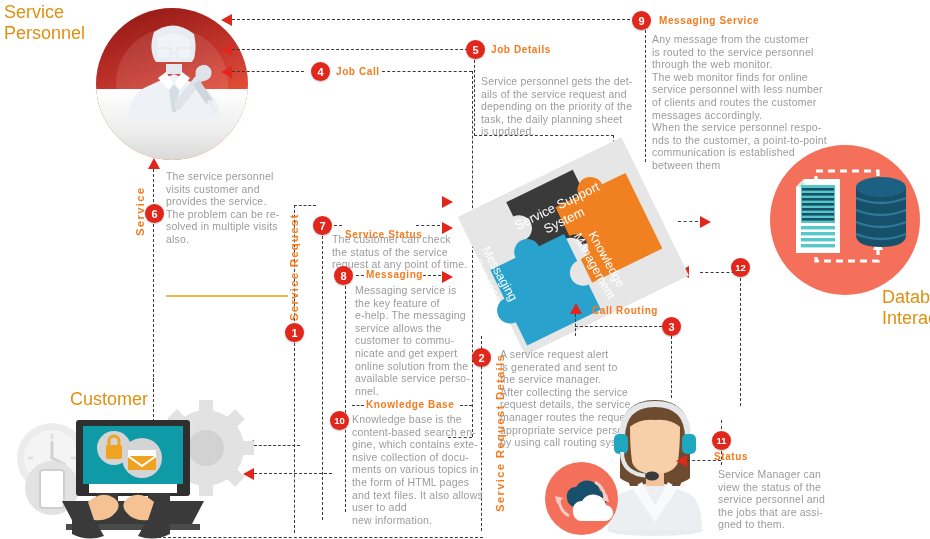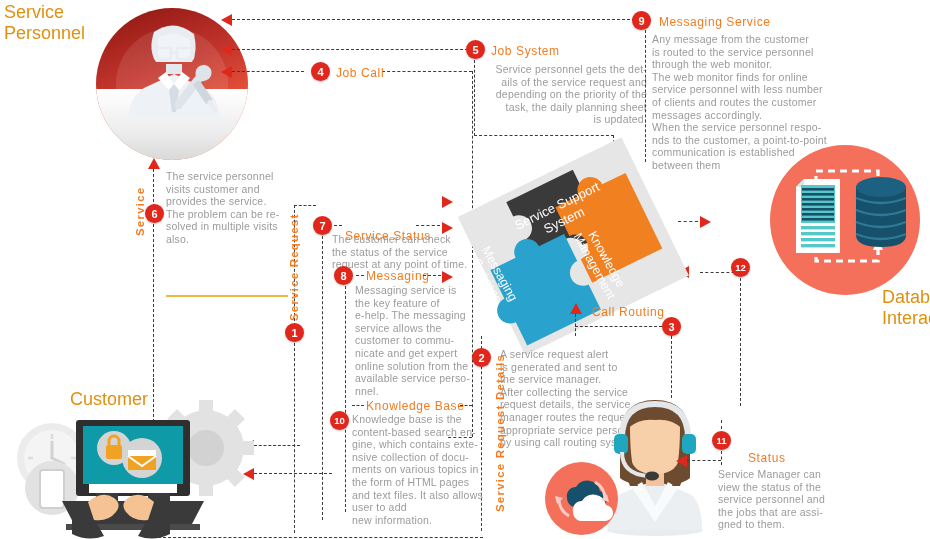--- a/index.html
+++ b/index.html
@@ -8,21 +8,21 @@
   #stage{position:absolute;left:0;top:0;width:930px;height:539px;overflow:hidden;background:#ffffff;}
 
   .abs{position:absolute;}
 
   
   .body-text{
     font-size:10.5px;line-height:12.6px;color:#9b9b9b;
     letter-spacing:.2px;white-space:pre-line;
   }
   .heading{
-    color:#f47b20;font-weight:normal;font-size:12px;letter-spacing:.6px;
+    color:#f47b20;font-weight:bold;font-size:10px;letter-spacing:.6px;
     white-space:nowrap;
   }
   .big-label{
     color:#e09010;font-size:18px;line-height:21px;white-space:pre-line;
   }
   .engine-label{color:#58595b;font-size:19px;white-space:nowrap;}
 
   
   .badge{
     width:19px;height:19px;border-radius:50%;
@@ -132,23 +132,23 @@
   <div class="abs arr-left" style="left:221px;top:66px;"></div>
   <div class="abs dash-h" style="left:232px;top:71px;width:72px;"></div>
   <div class="abs dash-h" style="left:382px;top:71px;width:90px;"></div>
 
   <div class="abs badge" style="left:311px;top:62px;">4</div>
   <div class="abs heading" style="left:336px;top:66px;">Job Call</div>
   <div class="abs dash-v" style="left:472px;top:71px;height:366px;"></div>
   <div class="abs dash-h" style="left:448px;top:437px;width:24px;"></div>
 
   <div class="abs badge" style="left:466px;top:40px;">5</div>
-  <div class="abs heading" style="left:491px;top:44px;">Job System</div>
+  <div class="abs heading" style="left:491px;top:44px;">Job Details</div>
   <div class="abs dash-v" style="left:474px;top:60px;height:76px;"></div>
-  <div class="abs body-text" style="left:481px;top:63px;width:166px;text-align:right;">Service personnel gets the det-
+  <div class="abs body-text" style="left:481px;top:75px;width:166px;">Service personnel gets the det-
 ails of the service request and
 depending on the priority of the
 task, the daily planning sheet
 is updated.</div>
   <div class="abs dash-h" style="left:474px;top:135px;width:140px;"></div>
   <div class="abs dash-v" style="left:613px;top:135px;height:24px;"></div>
 
   <div class="abs badge" style="left:632px;top:11px;">9</div>
   <div class="abs heading" style="left:659px;top:15px;">Messaging Service</div>
   <div class="abs dash-v" style="left:645px;top:30px;height:132px;"></div>
@@ -304,21 +304,21 @@
         <polygon points="54,22 48,28 56,30" fill="#f7ccc4"></polygon>
         <path d="M16 44 a20 20 0 0 1 -10 -16" fill="none" stroke="#f7ccc4" stroke-width="3"></path>
         <polygon points="4,32 10,26 2,24" fill="#f7ccc4"></polygon>
       </svg>
     </div>
   </div>
 
   <div class="abs badge small" style="left:712px;top:431px;">11</div>
   <div class="abs dash-v" style="left:721px;top:420px;height:9px;"></div>
   <div class="abs dash-v" style="left:721px;top:451px;height:14px;"></div>
-  <div class="abs heading" style="left:748px;top:451px;">Status</div>
+  <div class="abs heading" style="left:714px;top:451px;">Status</div>
   <div class="abs body-text" style="left:718px;top:468px;width:142px;">   Service Manager can
   view the status of the
 service personnel and
 the jobs that are assi-
 gned to them.</div>
   <div class="abs arr-left" style="left:676px;top:455px;"></div>
   <div class="abs dash-h" style="left:687px;top:460px;width:34px;"></div>
 
   <div class="abs arr-up" style="left:148px;top:158px;"></div>
   <div class="abs dash-v" style="left:153px;top:169px;height:368px;"></div>

